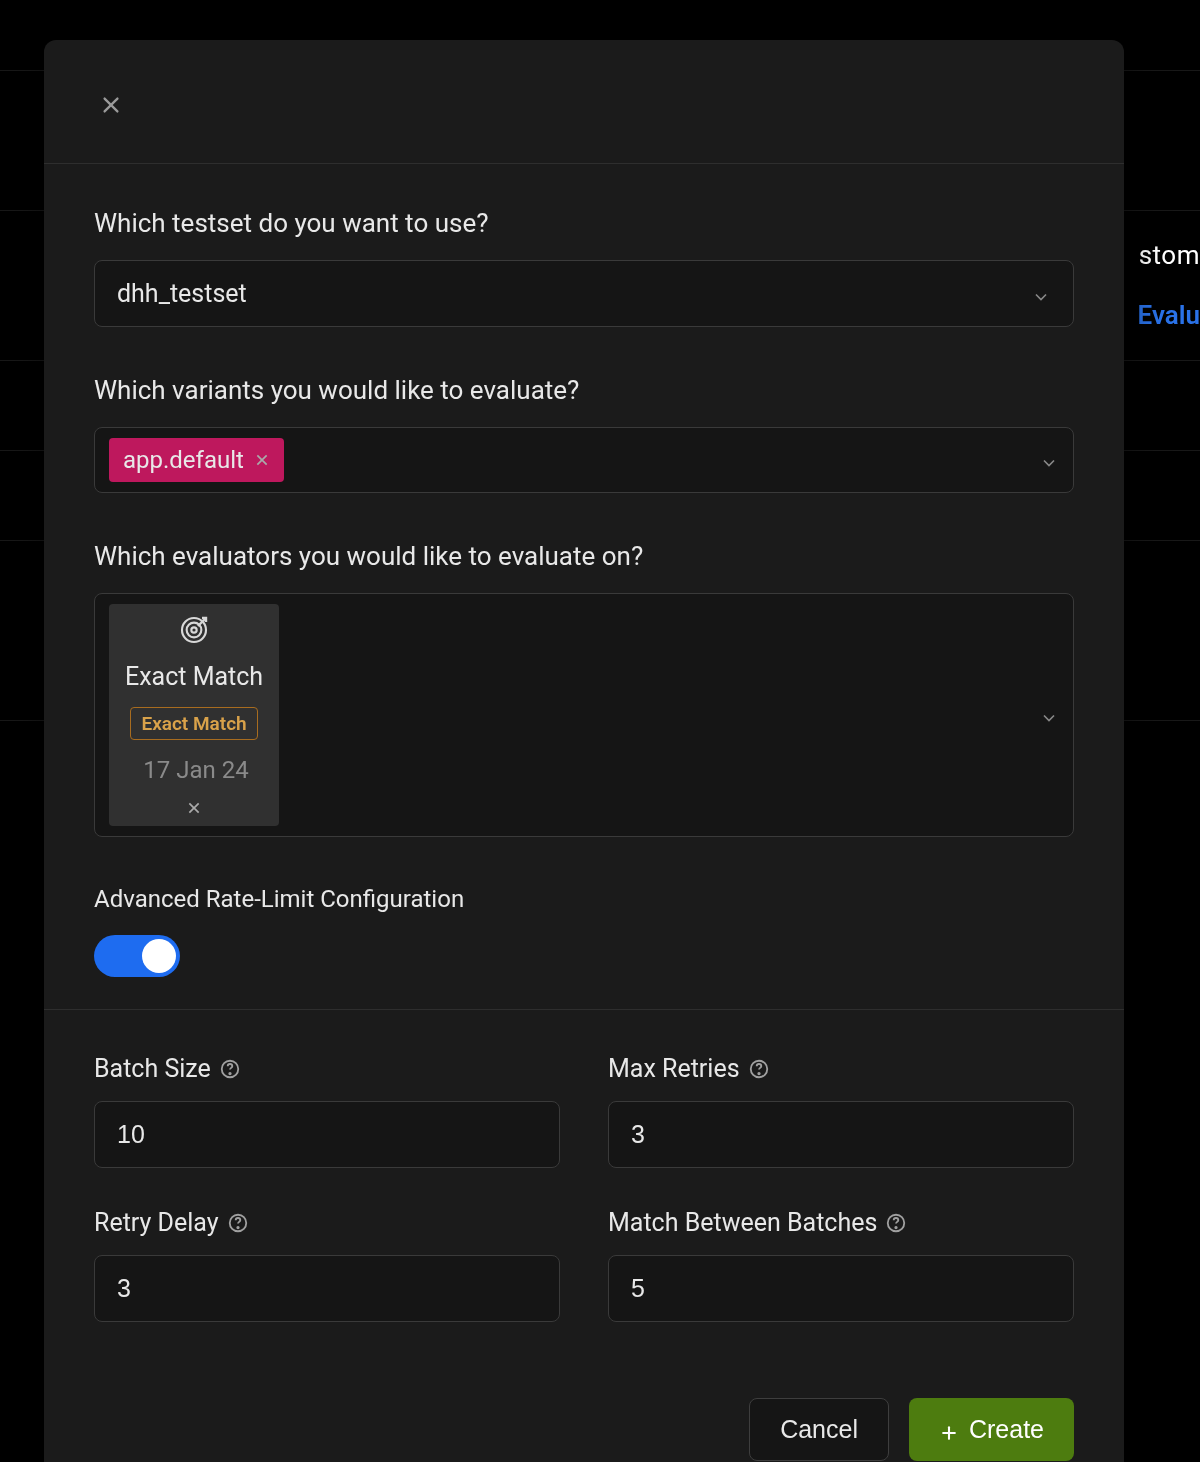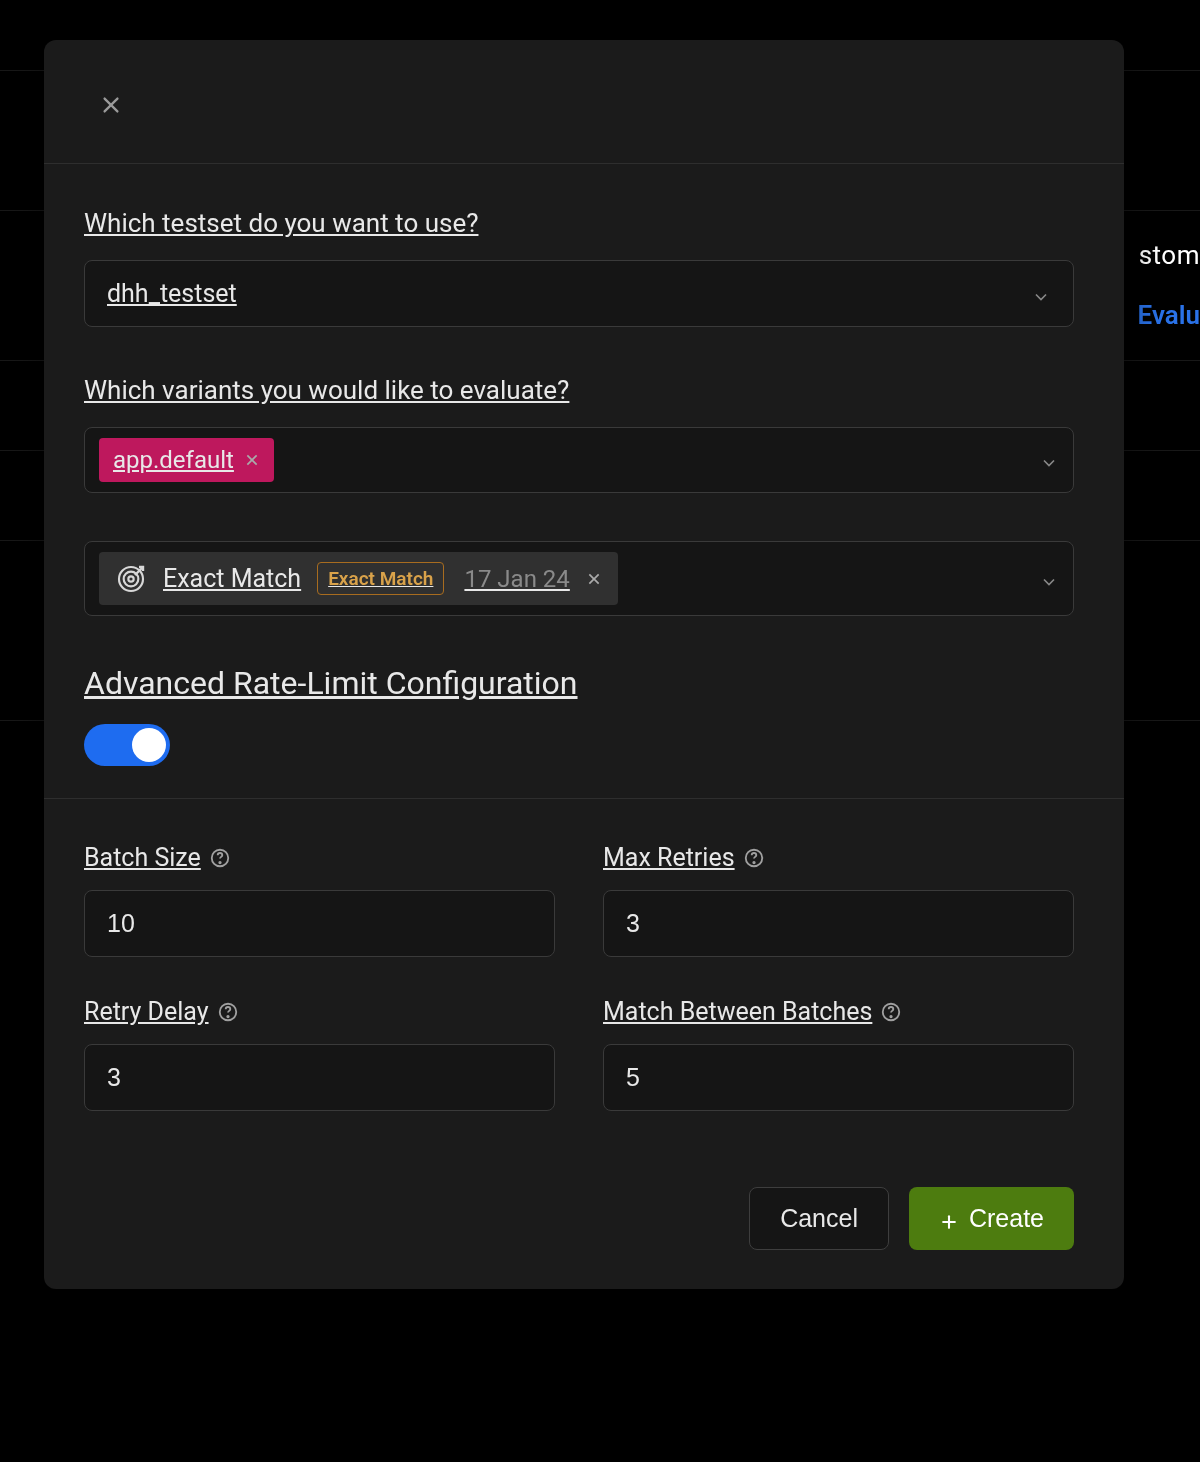--- a/index.html
+++ b/index.html
@@ -61,22 +61,21 @@
     border: none;
     cursor: pointer;
     padding: 6px;
     color: #9a9a9a;
     display: flex;
     align-items: center;
     justify-content: center;
   }
   .close-btn svg { width: 22px; height: 22px; }
   .modal-body {
-    padding: 44px 50px 10px 40px;
-    text-decoration: underline;
+    padding: 44px 50px 10px 50px;
   }
   .field-label {
     font-size: 26px;
     color: #e8e8e8;
     margin-bottom: 22px;
     display: flex;
     align-items: center;
     gap: 8px;
   }
   .help-icon {
@@ -126,20 +125,21 @@
     display: inline-flex;
   }
   .chip-close svg { width: 16px; height: 16px; }
   .eval-chip {
     background: #303030;
     border-radius: 4px;
     padding: 10px 16px;
     display: inline-flex;
     align-items: center;
     gap: 16px;
+    flex-direction: column;
   }
   .target-icon {
     width: 32px;
     height: 32px;
     display: flex;
     align-items: center;
     justify-content: center;
   }
   .eval-name {
     font-size: 25px;
@@ -156,21 +156,21 @@
   .eval-date {
     color: #8a8a8a;
     font-size: 24px;
     margin-left: 4px;
   }
   .advanced-section {
     margin-top: 12px;
     margin-bottom: 32px;
   }
   .advanced-title {
-    font-size: 32px;
+    font-size: 24px;
     color: #e8e8e8;
     margin-bottom: 22px;
   }
   .toggle {
     width: 86px;
     height: 42px;
     background: #1e6cf0;
     border-radius: 21px;
     position: relative;
     cursor: pointer;
@@ -285,20 +285,21 @@
             </svg>
         </span>
       </span>
       <span class="chevron">
         <svg viewBox="0 0 24 24" fill="none" stroke="currentColor" stroke-width="2">
             <polyline points="6 9 12 15 18 9"></polyline>
           </svg>
       </span>
     </div>
 
+    <div class="field-label">Which evaluators you would like to evaluate on?</div>
     <div class="select-box has-chips">
       <span class="eval-chip">
         <span class="target-icon">
           <svg viewBox="0 0 24 24" fill="none" stroke="#d8d8d8" stroke-width="1.6">
             <circle cx="12" cy="12" r="9"></circle>
               <circle cx="12" cy="12" r="5.5"></circle>
               <circle cx="12" cy="12" r="2"></circle>
             <line x1="15" y1="9" x2="21" y2="3" stroke-width="1.8"></line>
             <polyline points="18,3 21,3 21,6" stroke-width="1.8"></polyline>
           </svg>

